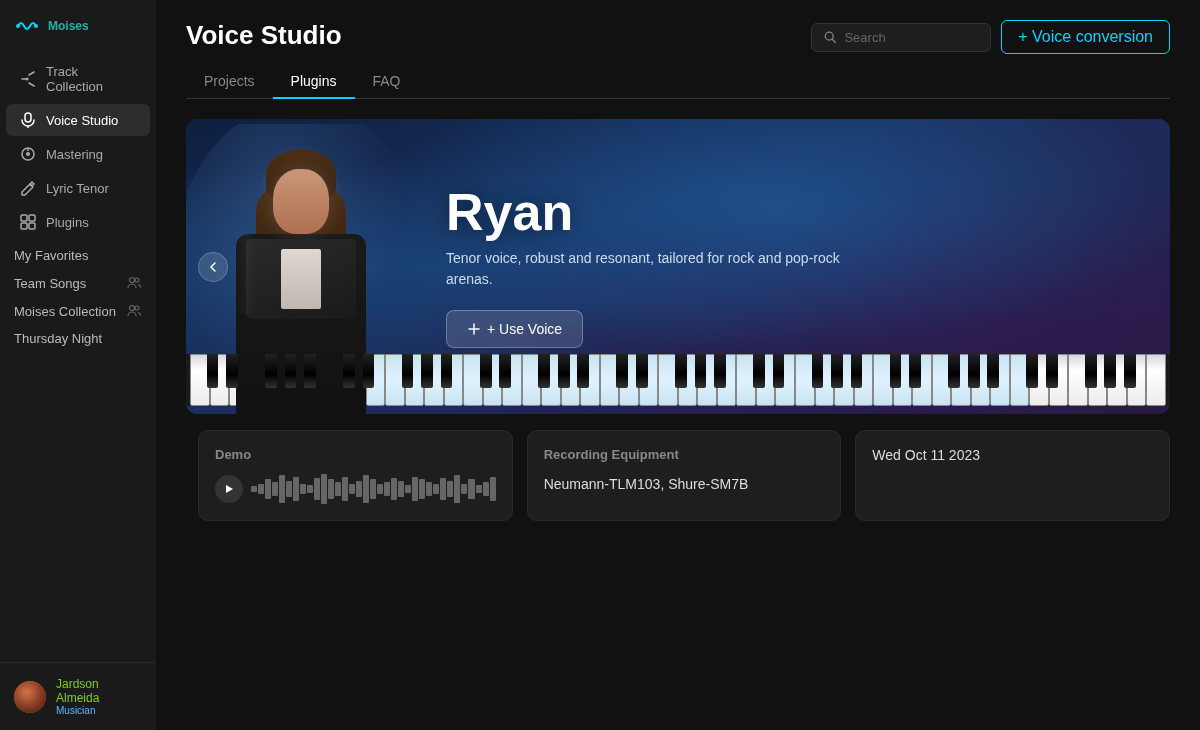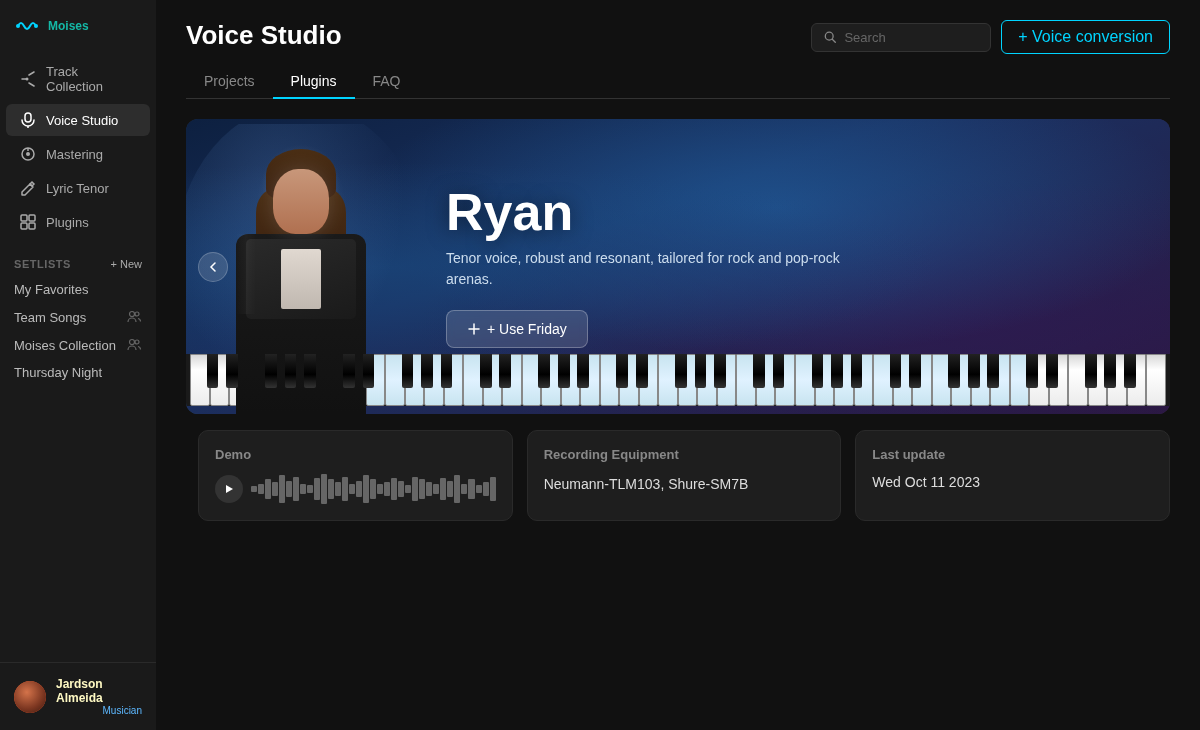--- a/index.html
+++ b/index.html
@@ -131,22 +131,22 @@
       flex-shrink: 0;
       overflow: hidden;
     }
     .avatar-img {
       width: 100%;
       height: 100%;
       border-radius: 50%;
       background: radial-gradient(circle at 40% 35%, #d4734a 0%, #7a3520 60%, #3a1a10 100%);
     }
     .user-info { display: flex; flex-direction: column; }
-    .user-name { font-size: 12px; font-weight: 700; color: #fef9c3; }
-    .user-role { font-size: 10px; color: #5db8ff; text-align: right; }
+    .user-name { font-size: 12px; font-weight: 400; color: #84cc16; }
+    .user-role { font-size: 10px; color: #5db8ff; }
 
     
     .main {
       flex: 1;
       display: flex;
       flex-direction: column;
       background: #111;
       overflow: hidden;
     }
     .page-title {
@@ -431,27 +431,20 @@
           <rect x="1" y="1" width="6" height="6" rx="1" stroke="currentColor" stroke-width="1.5"></rect>
           <rect x="9" y="1" width="6" height="6" rx="1" stroke="currentColor" stroke-width="1.5"></rect>
           <rect x="1" y="9" width="6" height="6" rx="1" stroke="currentColor" stroke-width="1.5"></rect>
           <rect x="9" y="9" width="6" height="6" rx="1" stroke="currentColor" stroke-width="1.5"></rect>
         </svg>
       </span>
       <span>Plugins</span>
     </div>
   </div>
 
-  <div class="sidebar-section">
-    <span>SETLISTS</span>
-    <button class="new-btn">
-      <span>+</span>
-      <span>New</span>
-    </button>
-  </div>
 
   <div class="setlist-item">
     <span>My Favorites</span>
   </div>
   <div class="setlist-item">
     <span>Team Songs</span>
     <svg class="setlist-icon" viewBox="0 0 16 16" fill="none">
       <circle cx="6" cy="5" r="2.5" stroke="currentColor" stroke-width="1.2"></circle>
       <path d="M2 13c0-2.2 1.8-4 4-4s4 1.8 4 4" stroke="currentColor" stroke-width="1.2" fill="none"></path>
       <circle cx="11" cy="5" r="2" stroke="currentColor" stroke-width="1.2"></circle>
@@ -538,21 +531,21 @@
       </div>
 
       <div class="voice-info">
         <div class="voice-name">Ryan</div>
         <div class="voice-desc">Tenor voice, robust and resonant, tailored for rock and pop-rock arenas.</div>
         <button class="use-voice-btn">
           <svg width="14" height="14" viewBox="0 0 14 14" fill="none">
             <line x1="7" y1="2" x2="7" y2="12" stroke="white" stroke-width="1.5" stroke-linecap="round"></line>
             <line x1="2" y1="7" x2="12" y2="7" stroke="white" stroke-width="1.5" stroke-linecap="round"></line>
           </svg>
-          <span>+ Use Friday</span>
+          <span>+ Use Voice</span>
         </button>
       </div>
 
       <div style="position:absolute;bottom:0;left:0;right:0;height:60px;overflow:hidden;">
         <div style="width:100%;height:52px;background:#1a1a1a;display:flex;position:relative;padding:0 4px;">
 
           <div id="piano-keys" style="display:flex;width:100%;position:relative;gap:0.5px;">
           <div style="width: 100%; height: 52px; display: flex; position: relative;">
                 <div style="flex: 1 1 0%; background: linear-gradient(rgb(216, 216, 216) 0%, rgb(255, 255, 255) 30%, rgb(236, 236, 236) 100%); border: 0.5px solid rgb(136, 136, 136); border-radius: 0px 0px 2px 2px; min-width: 8px;"></div>
                 <div style="flex: 1 1 0%; background: linear-gradient(rgb(216, 216, 216) 0%, rgb(255, 255, 255) 30%, rgb(236, 236, 236) 100%); border: 0.5px solid rgb(136, 136, 136); border-radius: 0px 0px 2px 2px; min-width: 8px;"></div>
@@ -697,18 +690,17 @@
             </div>
         </div>
       </div>
 
       <div class="info-card">
         <div class="info-card-title">Recording Equipment</div>
         <div class="info-card-value">Neumann-TLM103, Shure-SM7B</div>
       </div>
 
       <div class="info-card">
-        <div class="info-card-title">Last update</div>
         <div class="info-card-date">Wed Oct 11 2023</div>
       </div>
     </div>
   </div>
 </div>
 
 </body></html>

